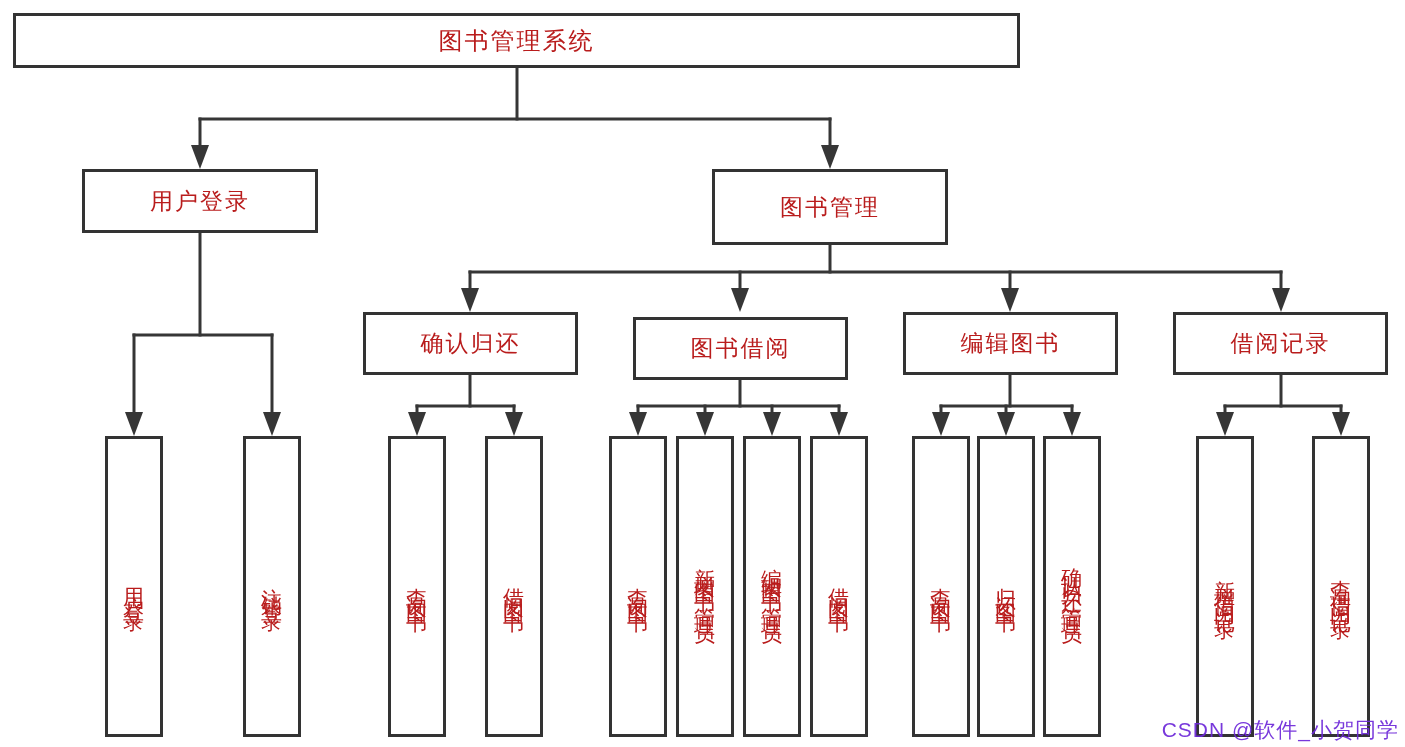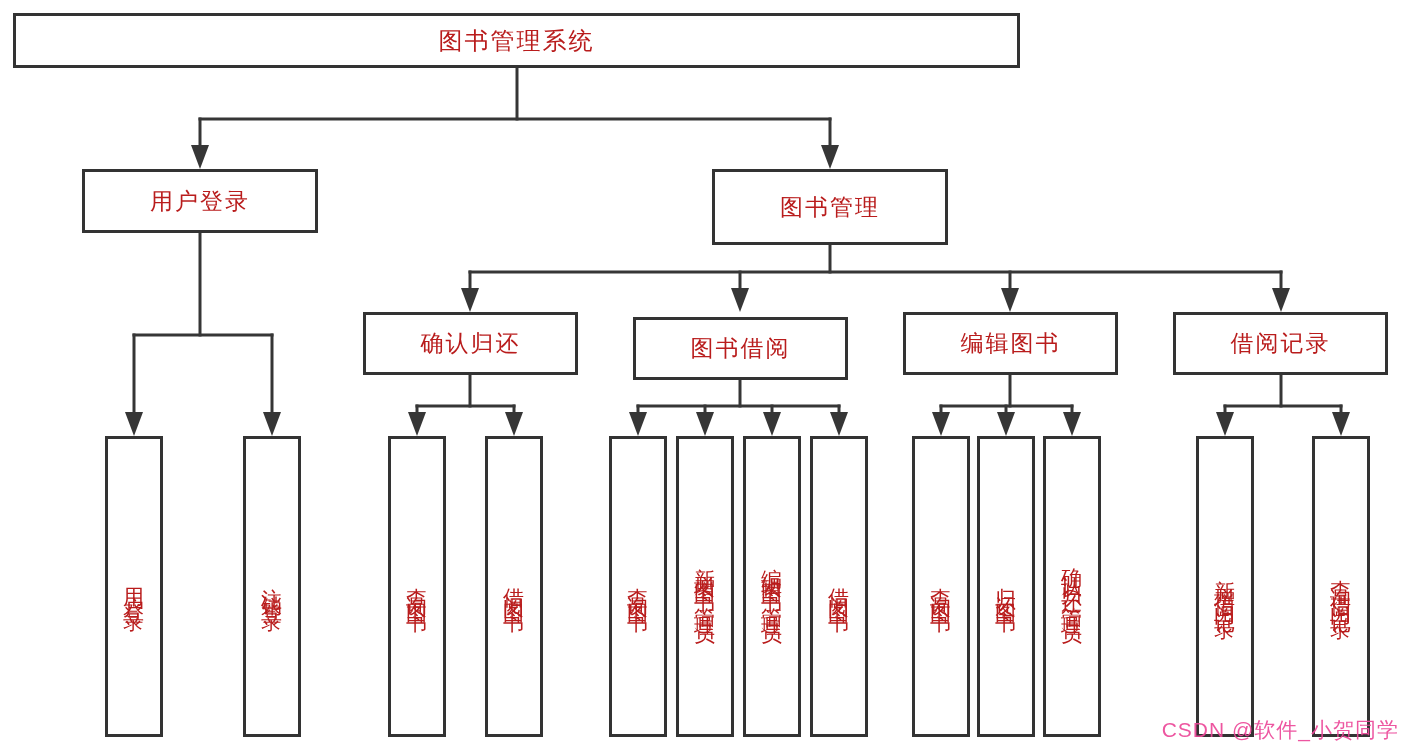--- a/index.html
+++ b/index.html
@@ -46,21 +46,21 @@
     font-size: 21px;
     letter-spacing: 8px;
     line-height: 1;
     white-space: nowrap;
   }
   #watermark {
     position: absolute;
     right: 6px;
     bottom: 3px;
     font-size: 21px;
-    color: #ec4899;
+    color: #6d28d9;
     opacity: 0.92;
     letter-spacing: 1px;
     z-index: 5;
     white-space: nowrap;
   }
 </style>
 </head>
 <body>
 
 <div id="canvas">

